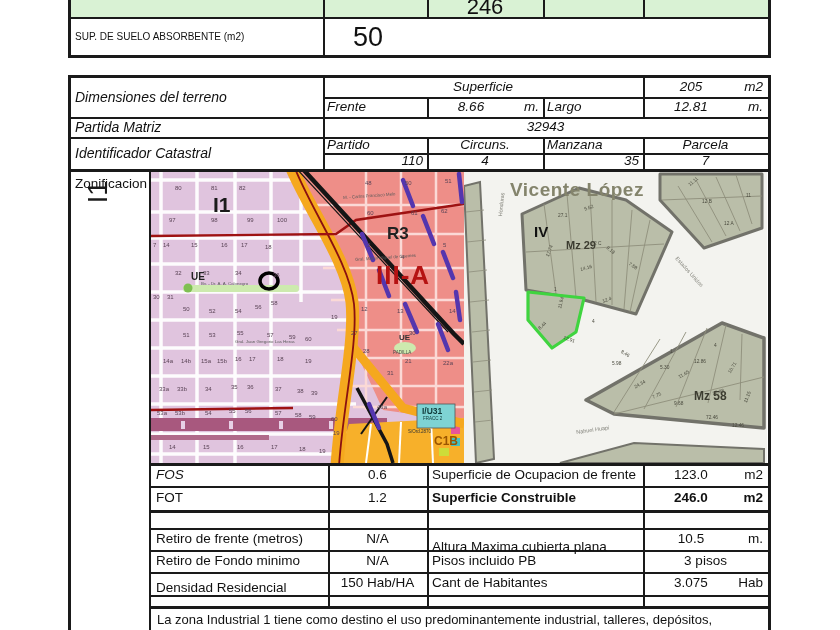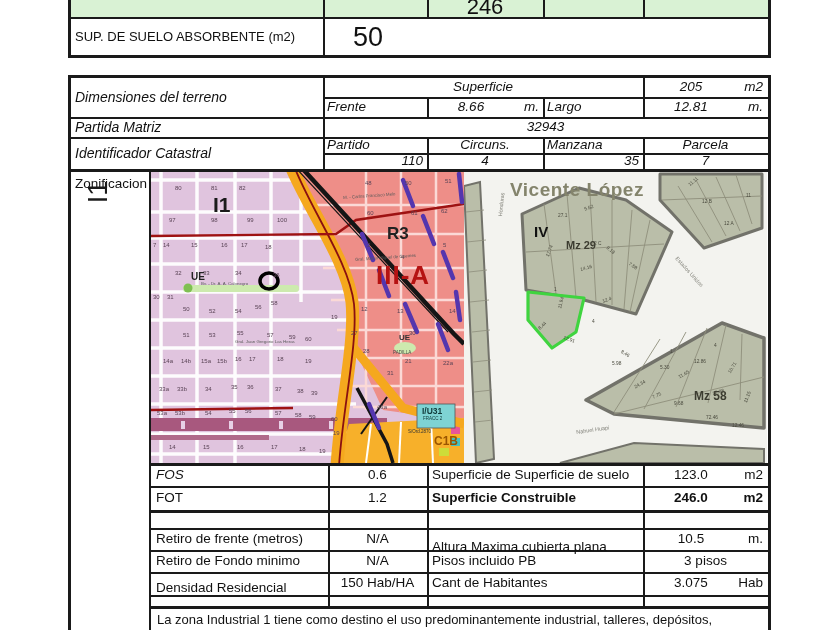--- a/index.html
+++ b/index.html
@@ -66,21 +66,21 @@
   <div class="abs top-block">
     <div class="green-row">
       <div class="vline" style="left:252px;top:0;height:17px;"></div>
       <div class="vline" style="left:356px;top:0;height:17px;"></div>
       <div class="vline" style="left:472px;top:0;height:17px;"></div>
       <div class="vline" style="left:572px;top:0;height:17px;"></div>
       <div class="gpartial"><span>246</span></div>
     </div>
     <div class="sup-row">
       <div class="vline" style="left:252px;top:0;height:36px;"></div>
-      <div class="cell" style="left:4px;top:0;width:244px;height:36px;font-size:13px;">SUP. DE SUELO ABSORBENTE (m2)</div>
+      <div class="cell" style="left:4px;top:0;width:244px;height:36px;font-size:10px;">SUP. DE SUELO ABSORBENTE (m2)</div>
       <div class="cell" style="left:282px;top:0;width:120px;height:36px;font-size:27px;">50</div>
     </div>
   </div>
 
   <div class="abs block2">
 
     <div class="hline" style="left:252px;top:19px;width:445px;"></div>
     <div class="hline" style="left:0;top:39px;width:697px;"></div>
     <div class="hline" style="left:0;top:59px;width:697px;"></div>
     <div class="hline" style="left:252px;top:75px;width:445px;height:1.5px;"></div>
@@ -395,21 +395,21 @@
       <div class="hline" style="left:80px;top:356px;width:617px;"></div>
       <div class="hline" style="left:80px;top:378px;width:617px;"></div>
       <div class="hline" style="left:80px;top:400px;width:617px;"></div>
       <div class="hline" style="left:80px;top:423px;width:617px;"></div>
       <div class="vline" style="left:257px;top:291px;height:143px;"></div>
       <div class="vline" style="left:356px;top:291px;height:143px;"></div>
       <div class="vline" style="left:572px;top:291px;height:143px;"></div>
 
       <div class="cell" style="left:85px;top:293px;width:168px;height:21px;font-style:italic;">FOS</div>
       <div class="cell ctr" style="left:257px;top:293px;width:99px;height:21px;">0.6</div>
-      <div class="cell" style="left:361px;top:293px;width:208px;height:21px;">Superficie de Superficie de suelo</div>
+      <div class="cell" style="left:361px;top:293px;width:208px;height:21px;">Superficie de Ocupacion de frente</div>
       <div class="cell ctr" style="left:572px;top:293px;width:96px;height:21px;">123.0</div>
       <div class="cell rgt" style="left:648px;top:293px;width:44px;height:21px;padding-right:5px;">m2</div>
 
       <div class="cell" style="left:85px;top:316px;width:168px;height:21px;">FOT</div>
       <div class="cell ctr" style="left:257px;top:316px;width:99px;height:21px;">1.2</div>
       <div class="cell bold" style="left:361px;top:316px;width:208px;height:21px;">Superficie Construible</div>
       <div class="cell ctr bold" style="left:572px;top:316px;width:96px;height:21px;">246.0</div>
       <div class="cell rgt bold" style="left:648px;top:316px;width:44px;height:21px;padding-right:5px;">m2</div>
 
       <div class="cell" style="left:85px;top:357px;width:168px;height:20px;">Retiro de frente (metros)</div>

